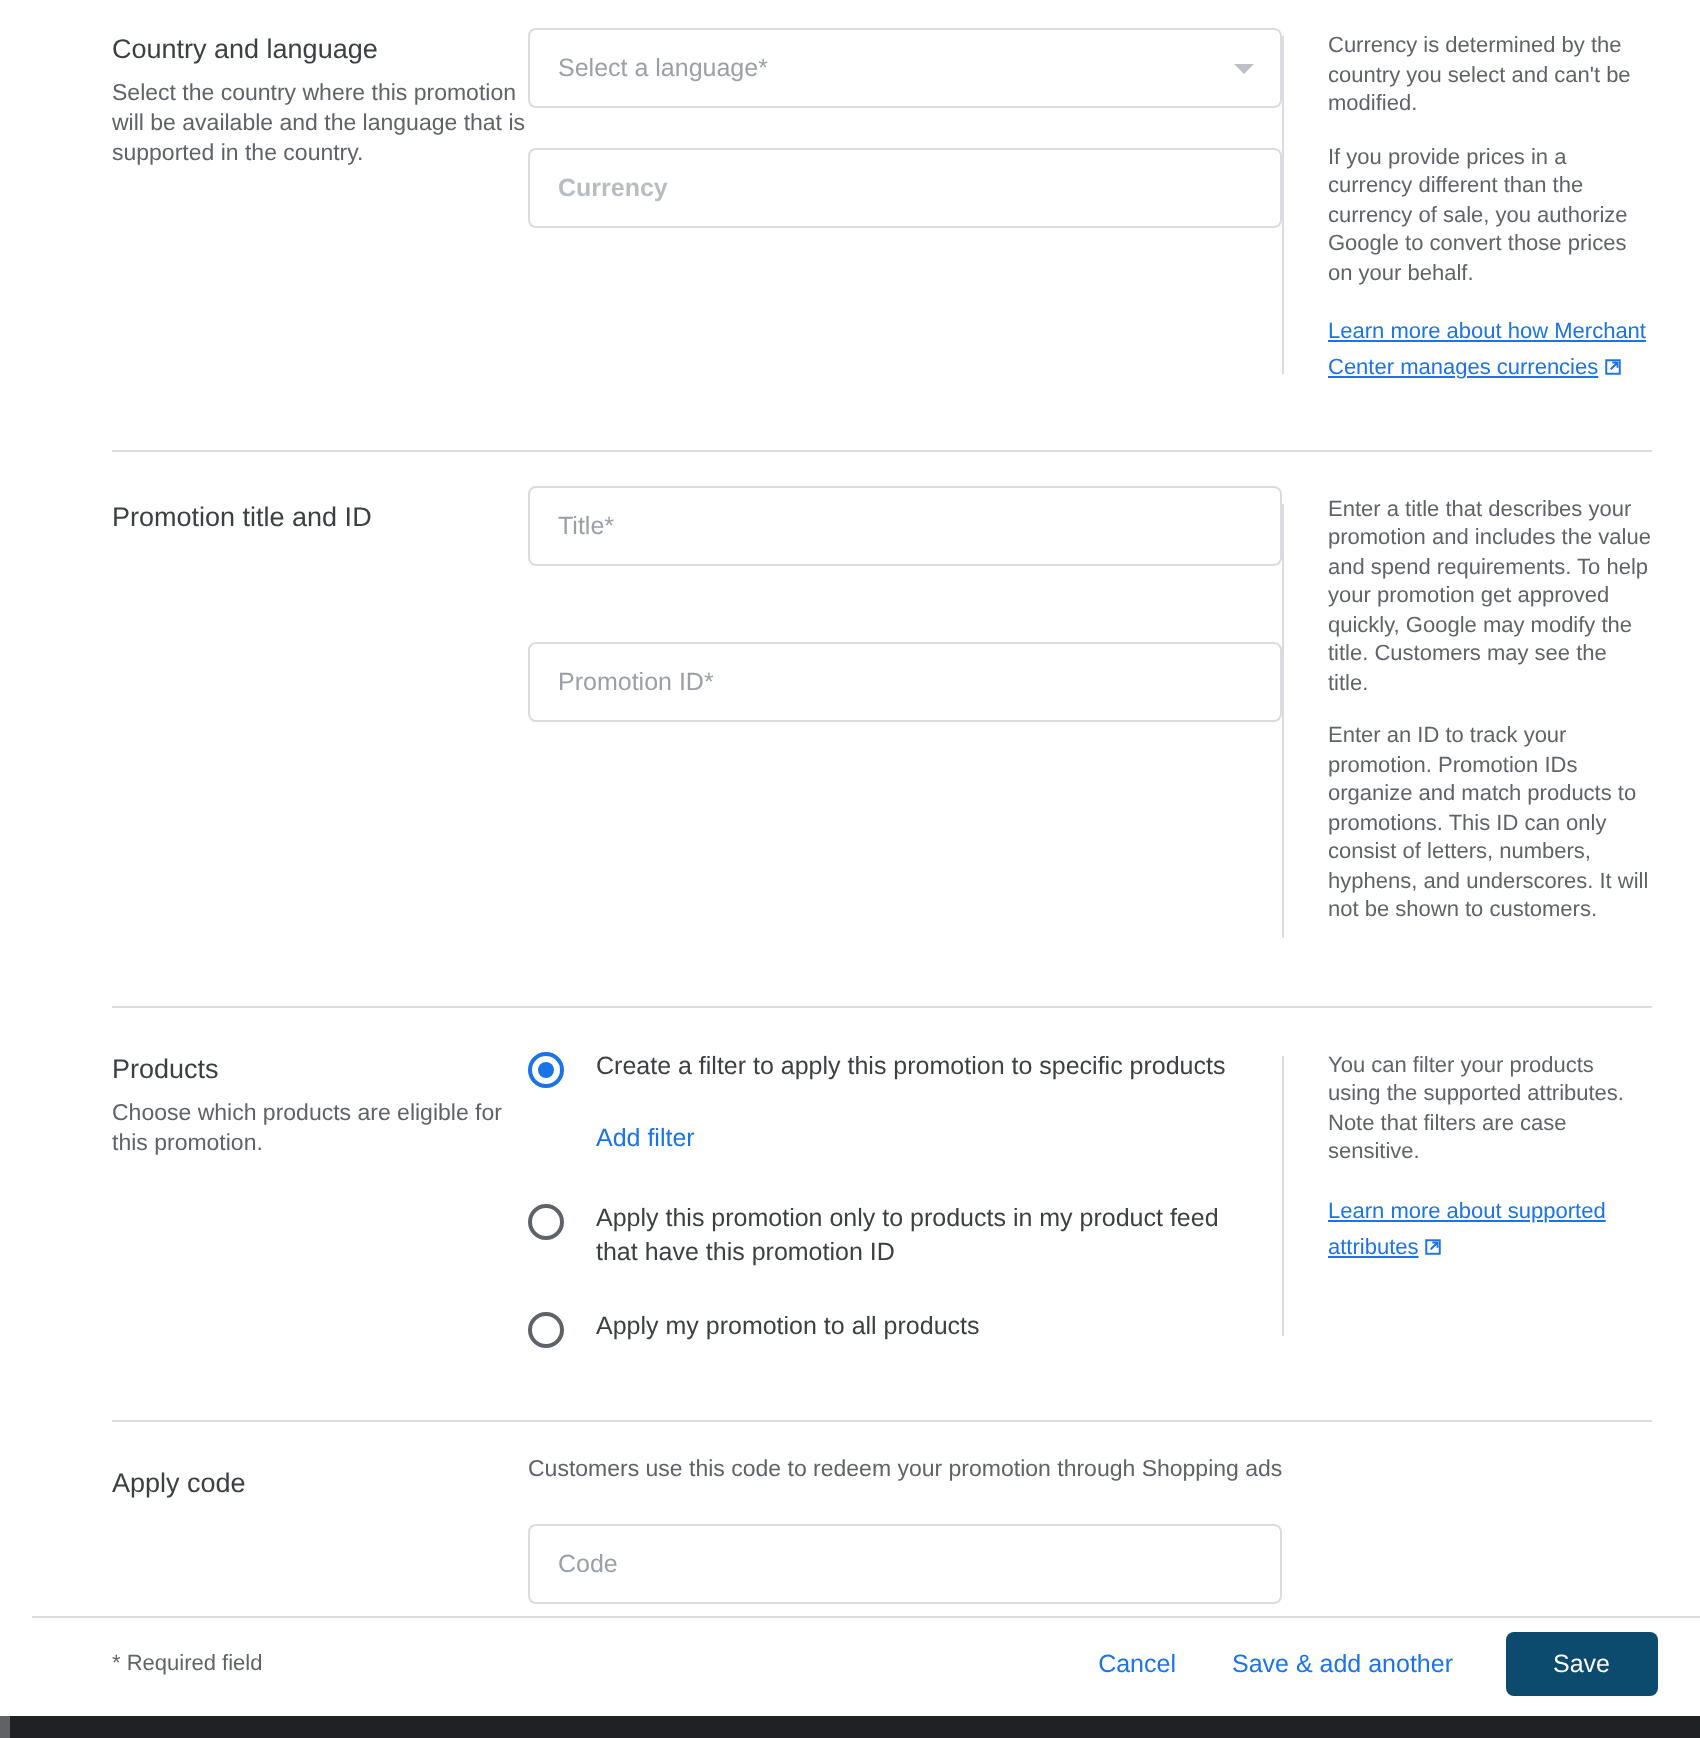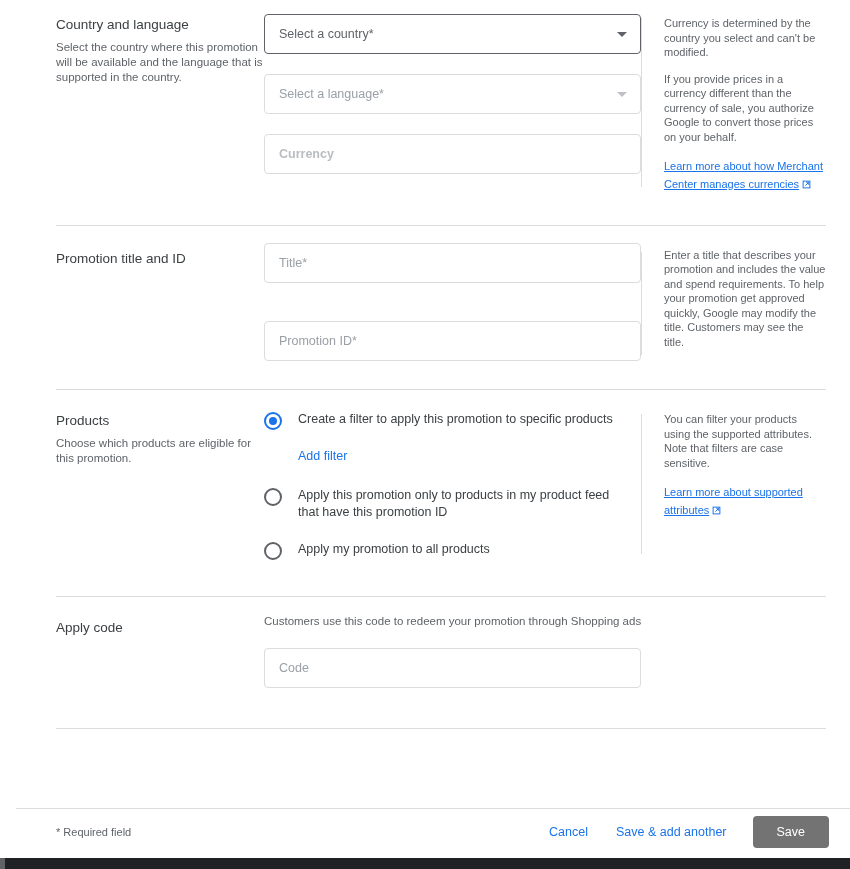--- a/index.html
+++ b/index.html
@@ -212,44 +212,40 @@
     cursor: pointer;
     border-radius: 4px;
     background: none;
     border: none;
     font-family: inherit;
   }
   .save-btn {
     font-size: 12.5px;
     font-weight: 500;
     color: #fff;
-    background: #737373;
+    background: #0c4a6e;
     border: none;
     border-radius: 4px;
     padding: 9px 24px;
     margin-left: 12px;
     cursor: pointer;
     font-family: inherit;
   }
 </style>
 </head>
 <body>
 
 <div class="page">
 
   <div class="section" style="padding-top:14px;">
     <div class="col-label">
       <div class="section-title">Country and language</div>
       <div class="section-desc">Select the country where this promotion will be available and the language that is supported in the country.</div>
     </div>
     <div class="col-fields">
-      <div class="field strong" style="margin-bottom:20px;">
-        <span class="field-text">Select a country*</span>
-        <span class="caret"></span>
-      </div>
       <div class="field" style="margin-bottom:20px;">
         <span class="field-text faint2">Select a language*</span>
         <span class="caret light"></span>
       </div>
       <div class="field">
         <span class="field-text faint">Currency</span>
       </div>
     </div>
     <div class="col-help with-rule" style="padding-top:2px;">
       <p class="help-p">Currency is determined by the country you select and can't be modified.</p>
@@ -270,20 +266,21 @@
     <div class="col-fields">
       <div class="field" style="margin-top:-5px; height:40px; margin-bottom:38px;">
         <span class="field-text faint2">Title*</span>
       </div>
       <div class="field">
         <span class="field-text faint2">Promotion ID*</span>
       </div>
     </div>
     <div class="col-help with-rule">
       <p class="help-p">Enter a title that describes your promotion and includes the value and spend requirements. To help your promotion get approved quickly, Google may modify the title. Customers may see the title.</p>
+      <p class="help-p">Enter an ID to track your promotion. Promotion IDs organize and match products to promotions. This ID can only consist of letters, numbers, hyphens, and underscores. It will not be shown to customers.</p>
     </div>
   </div>
 
   <div class="divider" style="margin-top:28px;"></div>
 
   <div class="section" style="padding-top:20px;">
     <div class="col-label">
       <div class="section-title">Products</div>
       <div class="section-desc">Choose which products are eligible for this promotion.</div>
     </div>

